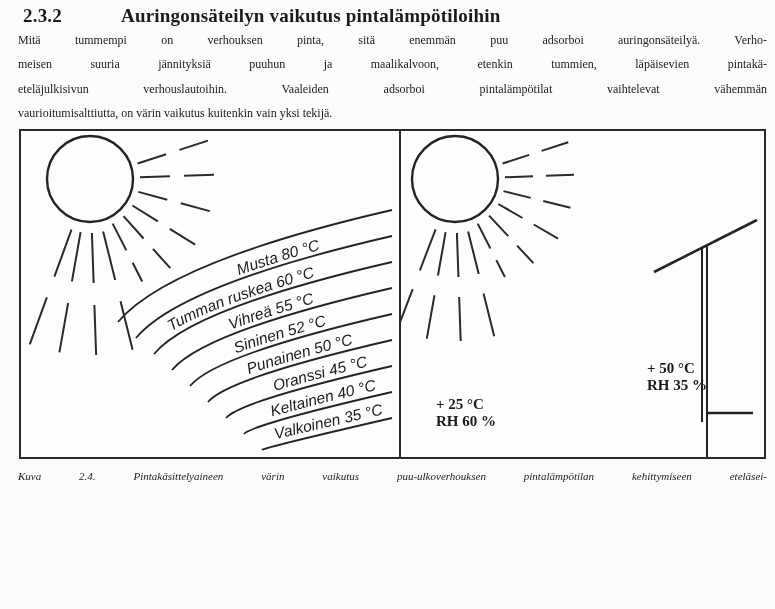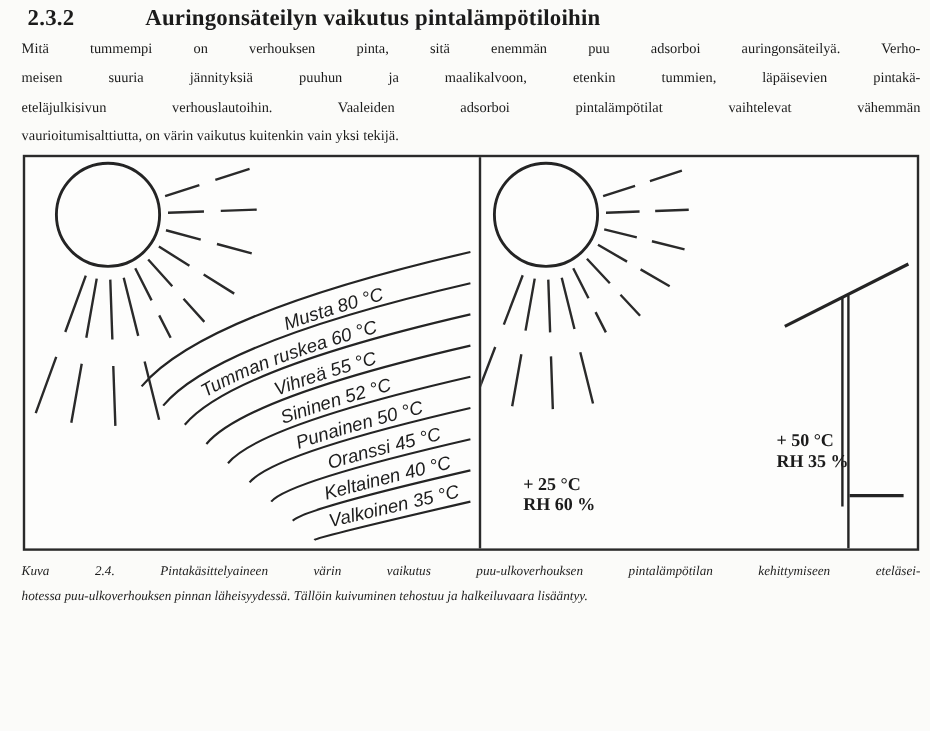--- a/index.html
+++ b/index.html
@@ -177,16 +177,15 @@
       <div class="cond cond-surface">
         <div>+ 50 °C</div>
         <div>RH 35 %</div>
       </div>
     </div>
 
   </div>
 
   <div class="caption" id="caption">
       <div class="tline">Kuva 2.4. Pintakäsittelyaineen värin vaikutus puu-ulkoverhouksen pintalämpötilan kehittymiseen eteläsei-</div>
-      <div class="tline last">hotessa puu-ulkoverhouksen pinnan läheisyydessä. Tällöin kuivuminen tehostuu ja halkeiluvaara lisääntyy.</div>
     </div>
 
 </div>
 
 </body></html>

